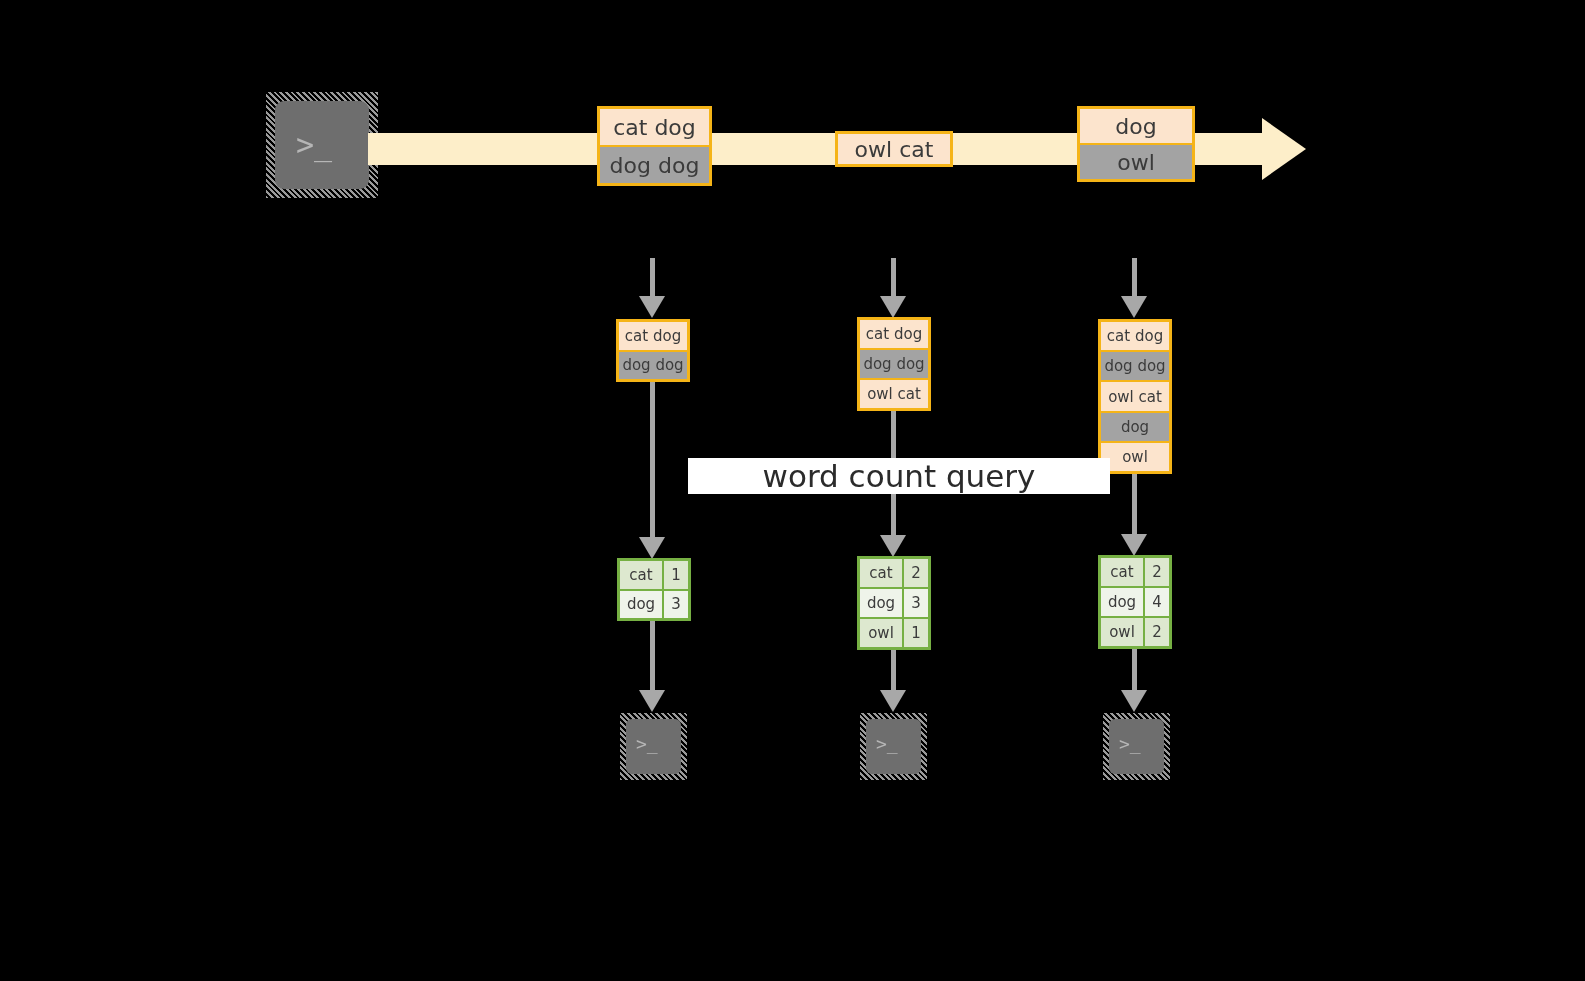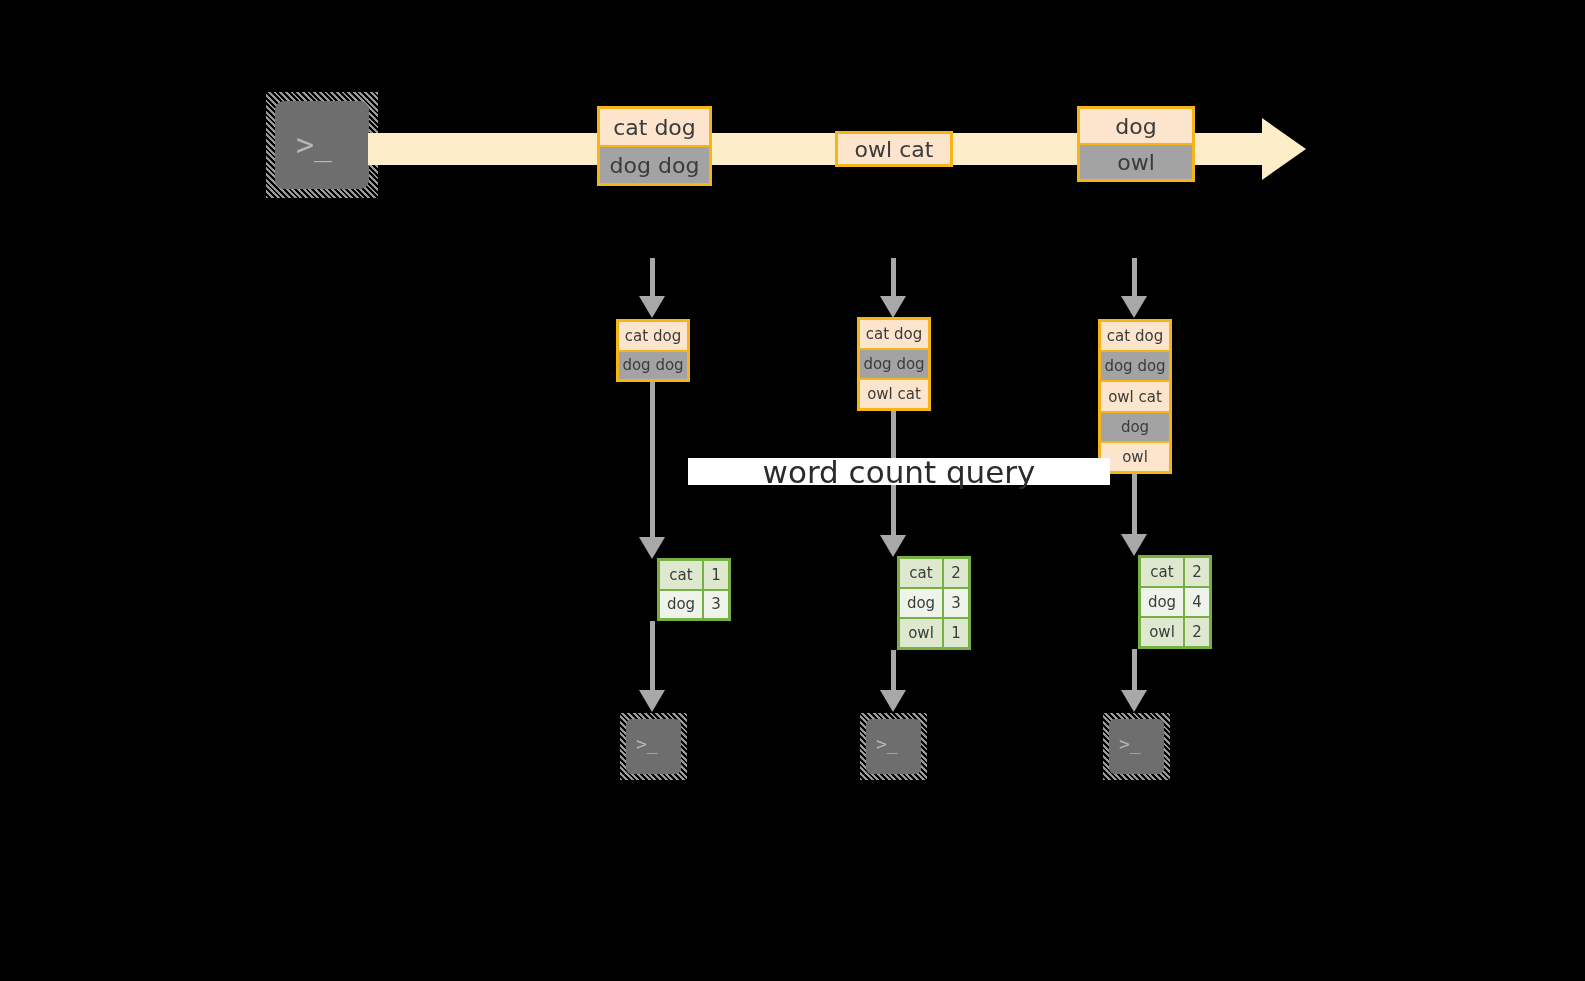--- a/index.html
+++ b/index.html
@@ -86,21 +86,20 @@
 
   
   .rbox {
     position: absolute;
     box-sizing: border-box;
     border: 3px solid #76b043;
     background: #a16207;
     display: flex;
     flex-direction: column;
     overflow: hidden;
-    margin-left: 40px;
   }
   .rrow {
     flex: 1 1 auto;
     display: flex;
     box-sizing: border-box;
     border-bottom: 2px solid #76b043;
   }
   .rrow:last-child { border-bottom: none; }
   .rrow.dk .rkey, .rrow.dk .rval { background: #dde8cf; }
   .rrow.lt .rkey, .rrow.lt .rval { background: #eff4ea; }
@@ -278,17 +277,17 @@
   </div>
 
   <div class="vline" style="left:1132px; top:649px; height:44px;"></div>
   <div class="vhead" style="left:1121px; top:690px;"></div>
 
   <div class="term small" style="left:1103px; top:713px; width:67px; height:67px;">
     <div class="term-inner"></div>
     <div class="term-glyph" style="left:16px; top:22px; font-size:18px;">&gt;_</div>
   </div>
 
-  <div class="band" style="left:688px; top:458px; width:422px; height:27px;">
+  <div class="band" style="left:688px; top:458px; width:422px; height:36px;">
     <span class="band-label" style="font-size:31px;">word count query</span>
   </div>
 
 </div>
 
 </body></html>

